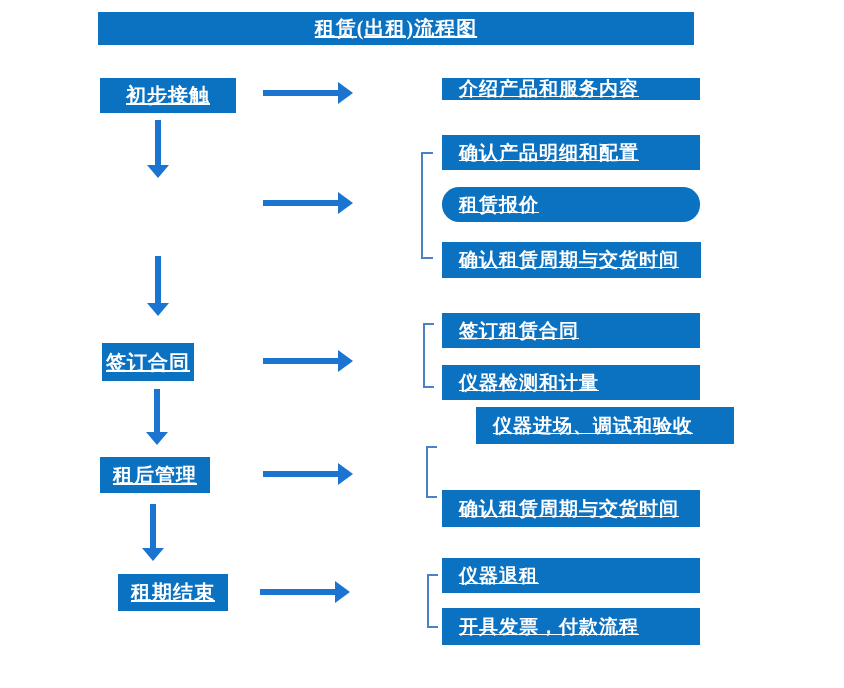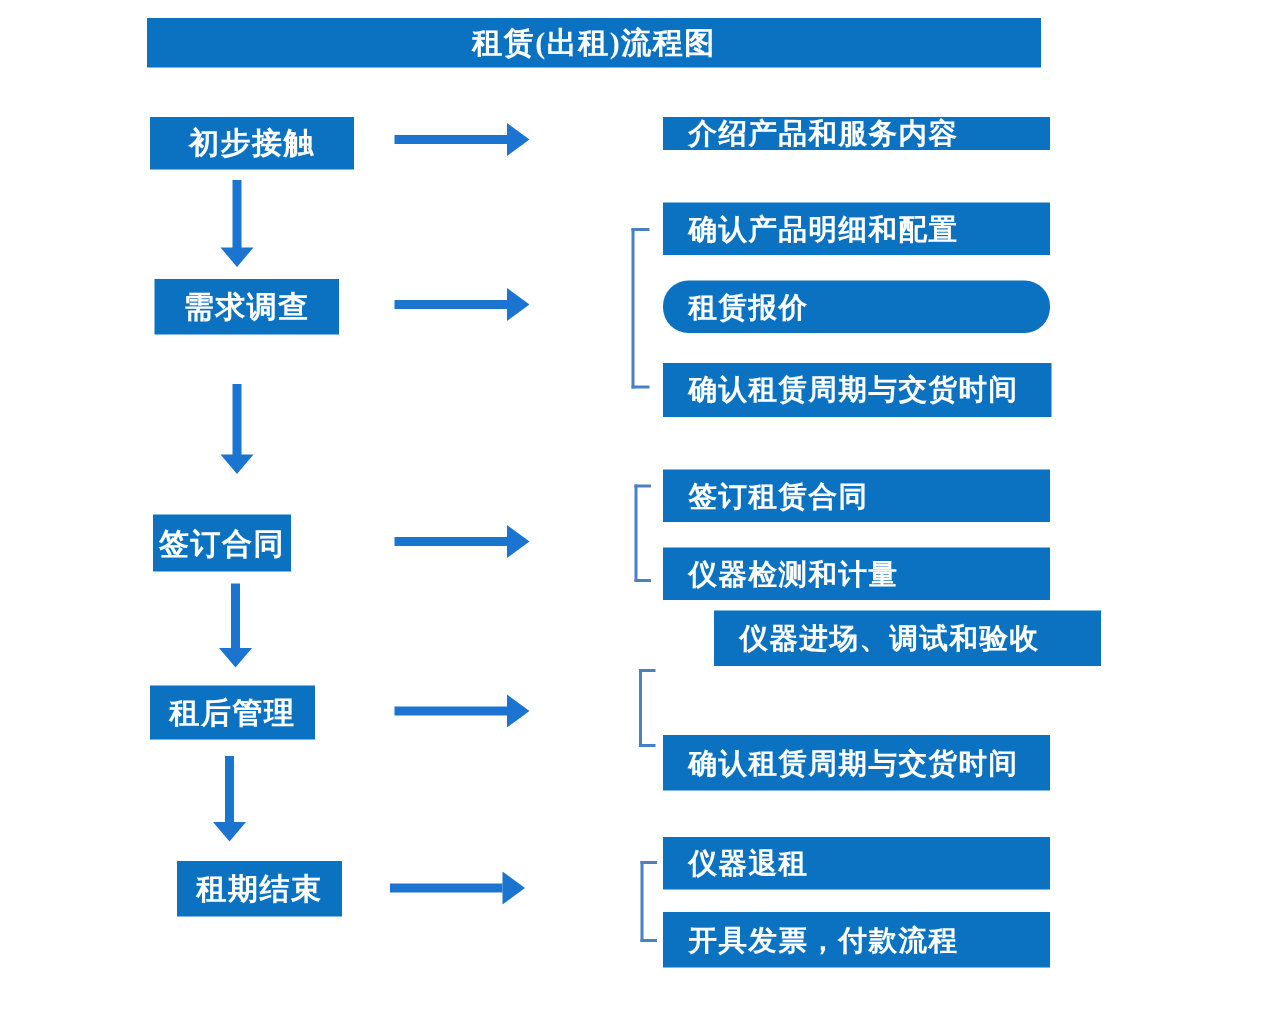--- a/index.html
+++ b/index.html
@@ -16,20 +16,21 @@
     overflow: hidden;
   }
   .blue-box {
     position: absolute;
     background: var(--box-fill, #0b71c1);
     color: var(--box-text, #ffffff);
     font-weight: bold;
     display: flex;
     align-items: center;
     box-sizing: border-box;
+    text-decoration: underline;
   }
   .title-bar {
     left: 98px; top: 12px; width: 596px; height: 33px;
     justify-content: center;
     font-size: 20px;
     letter-spacing: 1px;
   }
   .step-box {
     justify-content: center;
     font-size: 20px;
@@ -120,21 +121,20 @@
   .b4 { left: 427px; top: 574px; width: 11px; height: 54px; }
 </style>
 </head>
 <body>
 
 <div class="stage">
 
   <div class="blue-box title-bar">租赁(出租)流程图</div>
 
   <div class="blue-box step-box s1">初步接触</div>
-  <div class="blue-box step-box s2">需求调查</div>
   <div class="blue-box step-box s3">签订合同</div>
   <div class="blue-box step-box s4">租后管理</div>
   <div class="blue-box step-box s5">租期结束</div>
 
   <div class="v-arrow v1">
     <div class="shaft"></div>
     <div class="head"></div>
   </div>
   <div class="v-arrow v2">
     <div class="shaft"></div>

